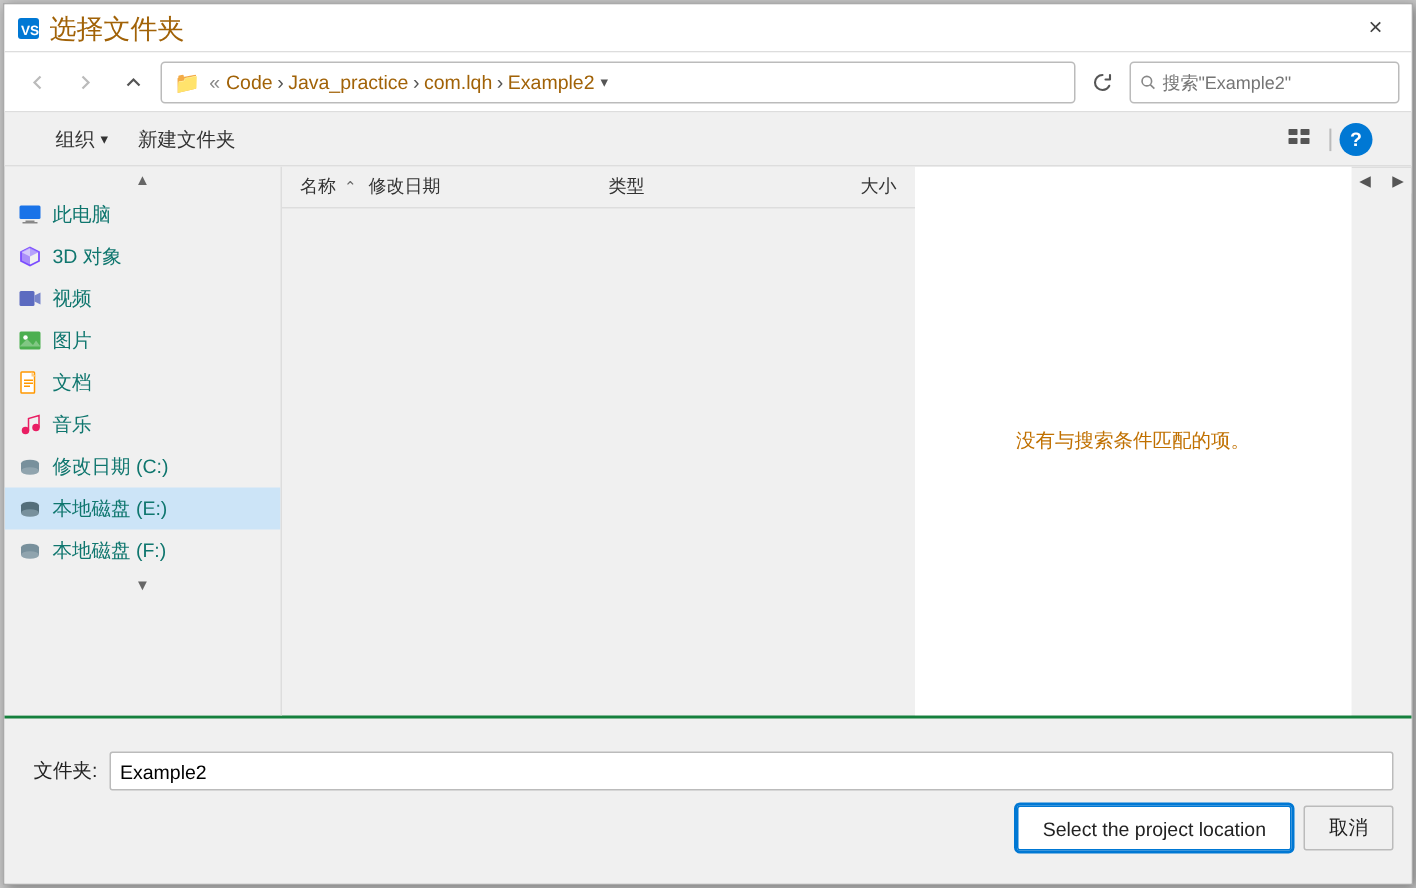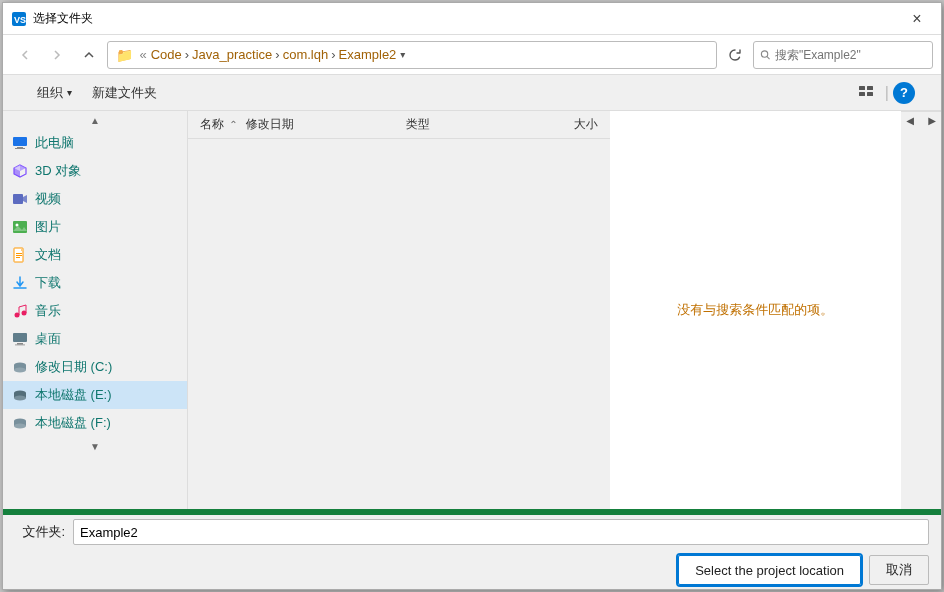--- a/index.html
+++ b/index.html
@@ -33,22 +33,22 @@
       user-select: none;
     }
     .title-bar-icon {
       width: 16px;
       height: 16px;
       margin-right: 6px;
       flex-shrink: 0;
     }
     .title-bar-text {
       flex: 1;
-      font-size: 12px;
-      color: #000000;
+      font-size: 18px;
+      color: #a16207;
     }
     .title-bar-close {
       width: 32px;
       height: 32px;
       display: flex;
       align-items: center;
       justify-content: center;
       cursor: pointer;
       font-size: 16px;
       color: #444;
@@ -313,22 +313,22 @@
       top: 0;
       width: 60%;
       height: 100%;
       background: #aaa;
       border-radius: 4px;
     }
 
     
     .bottom-area {
       background: #f0f0f0;
-      border-top: 6px solid #15803d;
-      padding: 4px 12px;
+      border-top: 2px solid #15803d;
+      padding: 22px 12px;
     }
     .folder-row {
       display: flex;
       align-items: center;
       gap: 8px;
       margin-bottom: 10px;
     }
     .folder-label {
       font-size: 13px;
       color: #222;
@@ -520,45 +520,26 @@
               <rect x="4" y="6" width="6" height="1" fill="#ff9800"></rect>
               <rect x="4" y="8" width="6" height="1" fill="#ff9800"></rect>
               <rect x="4" y="10" width="4" height="1" fill="#ff9800"></rect>
             </svg>
         </div>
         <span>文档</span>
       </div>
       <div class="sidebar-item">
         <div class="sidebar-item-icon">
           <svg width="16" height="16" viewBox="0 0 16 16">
-              <path d="M8 2v8M5 7l3 4 3-4" stroke="#2196f3" stroke-width="1.5" fill="none" stroke-linecap="round"></path>
-              <line x1="2" y1="13" x2="14" y2="13" stroke="#2196f3" stroke-width="1.5" stroke-linecap="round"></line>
-            </svg>
-        </div>
-        <span>下载</span>
-      </div>
-      <div class="sidebar-item">
-        <div class="sidebar-item-icon">
-          <svg width="16" height="16" viewBox="0 0 16 16">
               <circle cx="5" cy="12" r="2.5" fill="#e91e63"></circle>
               <circle cx="12" cy="10" r="2.5" fill="#e91e63"></circle>
               <path d="M7 12V4l7-2v8" stroke="#e91e63" stroke-width="1" fill="none"></path>
             </svg>
         </div>
         <span>音乐</span>
-      </div>
-      <div class="sidebar-item">
-        <div class="sidebar-item-icon">
-          <svg width="16" height="16" viewBox="0 0 16 16">
-              <rect x="1" y="2" width="14" height="9" rx="1" fill="#607d8b"></rect>
-              <rect x="5" y="12" width="6" height="1.5" fill="#888"></rect>
-              <rect x="3" y="13.5" width="10" height="0.8" fill="#888"></rect>
-            </svg>
-        </div>
-        <span>桌面</span>
       </div>
       <div class="sidebar-item">
         <div class="sidebar-item-icon">
           <svg width="16" height="16" viewBox="0 0 16 16">
               <ellipse cx="8" cy="6" rx="6" ry="2.5" fill="#78909c"></ellipse>
               <rect x="2" y="6" width="12" height="5" fill="#78909c"></rect>
               <ellipse cx="8" cy="11" rx="6" ry="2.5" fill="#90a4ae"></ellipse>
             </svg>
         </div>
         <span>修改日期 (C:)</span>

